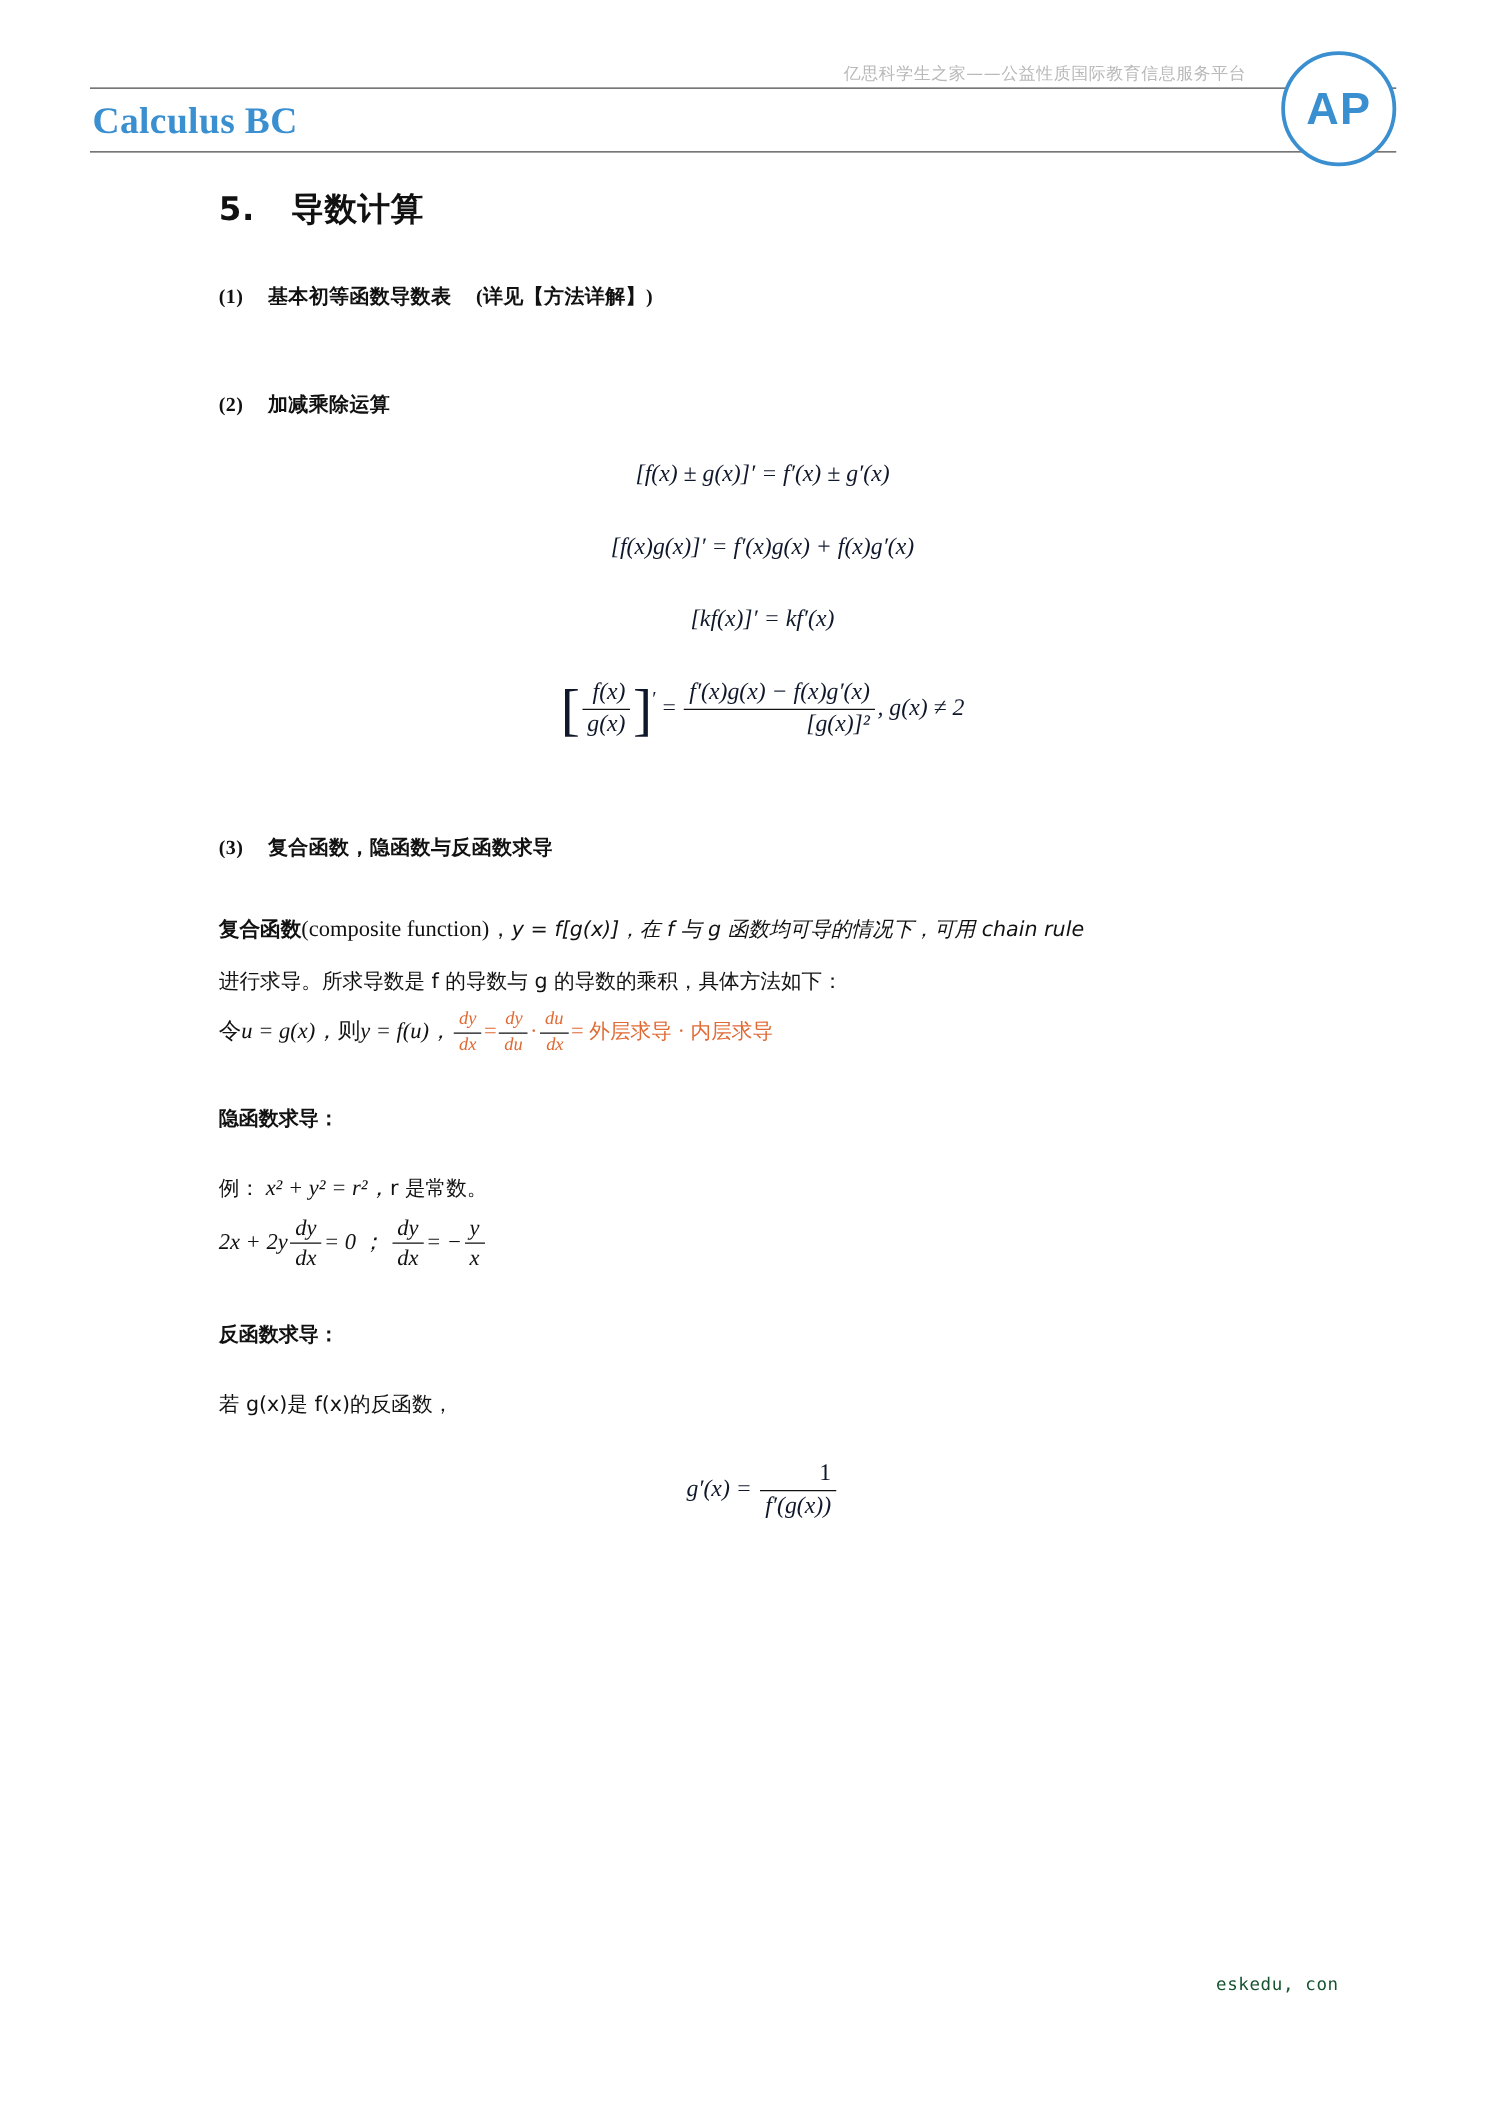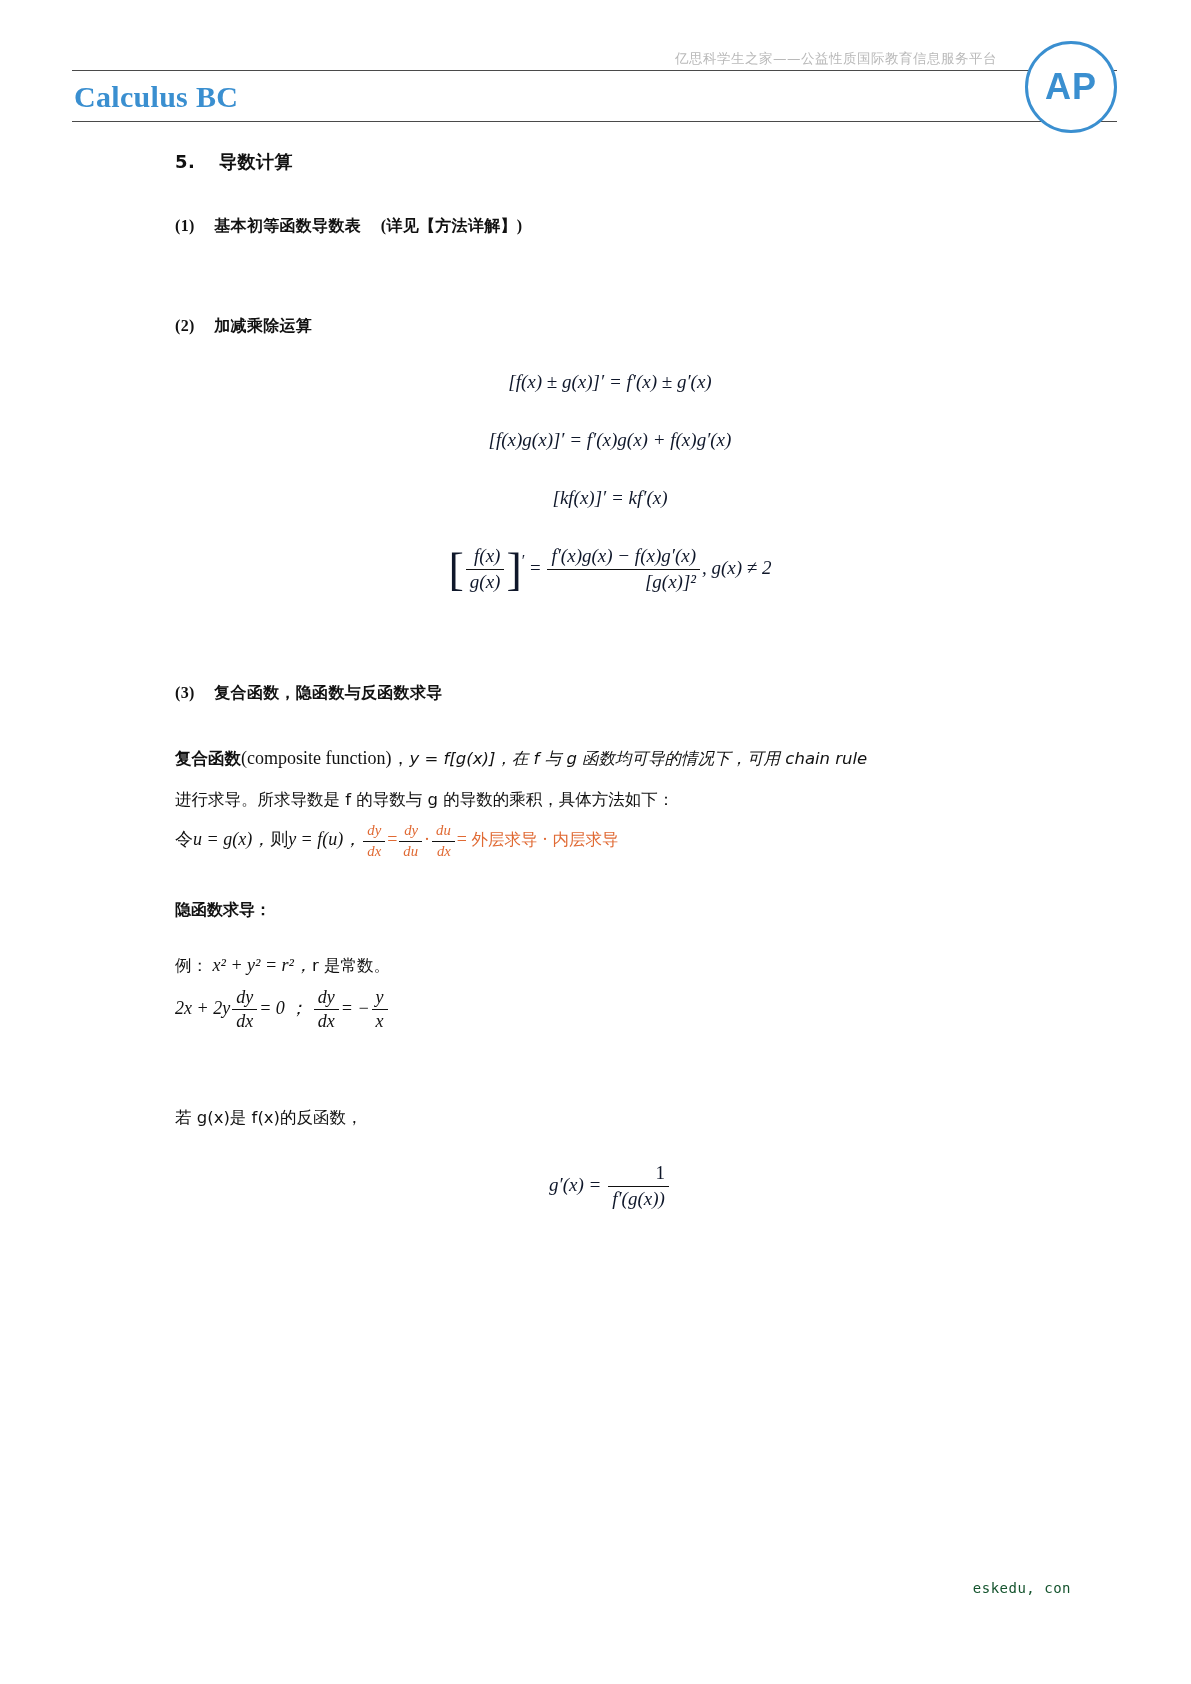--- a/index.html
+++ b/index.html
@@ -77,32 +77,32 @@
 
   
   .content {
     position: absolute;
     left: 175px;
     top: 150px;
     width: 870px;
   }
   .h-section {
     font-family: "DejaVu Sans", sans-serif;
-    font-size: 18px;
+    font-size: 26px;
     font-weight: bold;
     color: #111;
     margin: 0 0 42px 0;
     letter-spacing: 0.5px;
   }
   .h-sub {
     font-family: "DejaVu Sans", sans-serif;
     font-size: 16px;
     font-weight: bold;
     color: #111;
-    margin: 13px 0 10px 0;
+    margin: 0 0 10px 0;
     letter-spacing: 0.3px;
   }
   .h-sub .note {
     font-family: "Liberation Serif", serif;
     font-weight: bold;
     font-size: 16px;
   }
   .h-bold-cn {
     font-family: "DejaVu Sans", sans-serif;
     font-size: 16px;
@@ -286,20 +286,21 @@
     <span class="it">x² + y² = r²，</span><span class="cn">r 是常数。</span>
   </p>
 
   <p class="line-block">
     <span class="it">2x + 2y</span><span class="frac it"><span class="num">dy</span><span class="den">dx</span></span><span class="it">= 0 ；</span>
     <span class="frac it"><span class="num">dy</span><span class="den">dx</span></span><span class="it">= −</span><span class="frac it"><span class="num">y</span><span class="den">x</span></span>
   </p>
 
   <div class="spacer-md"></div>
 
+  <div class="h-bold-cn">反函数求导：</div>
 
   <div class="spacer-sm"></div>
 
   <p class="para">
     <span class="cn">若 g(x)是 f(x)的反函数，</span>
   </p>
 
   <div class="spacer-sm"></div>
 
   <div class="eq">

